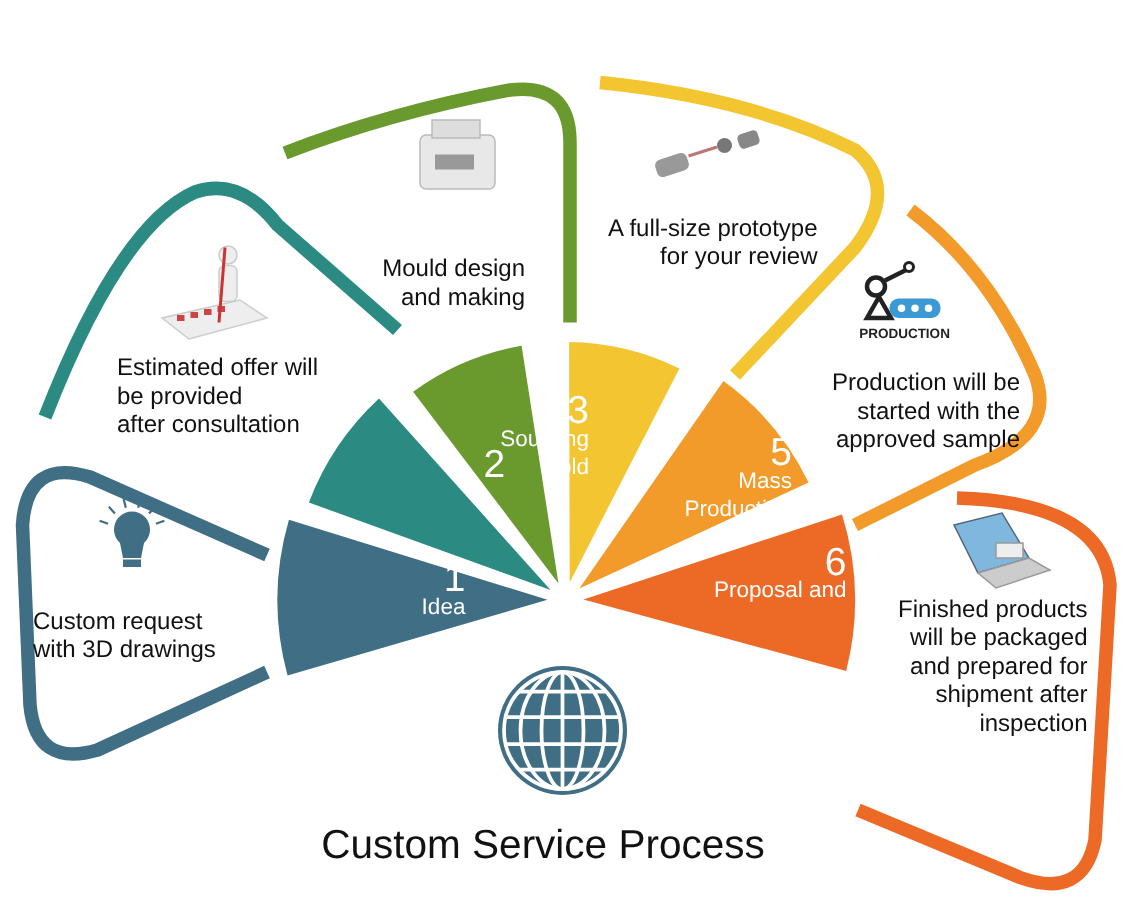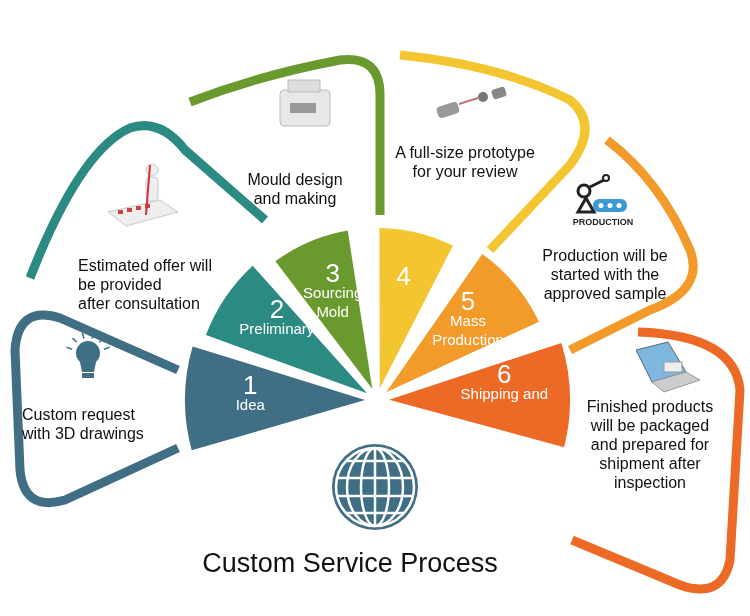--- a/index.html
+++ b/index.html
@@ -1,20 +1,20 @@
 <!DOCTYPE html>
 <html><head>
 <meta charset="utf-8">
 <style>
   html, body { margin: 0; padding: 0; background: #ffffff; }
   body { width: 750px; height: 616px; position: relative; overflow: hidden; font-family: "Liberation Sans", sans-serif; }
   #stage { position: absolute; left: 0; top: 0; width: 750px; height: 616px; }
-  .lbl { position: absolute; text-align: center; color: #111; font-size: 16px; line-height: 19px; white-space: nowrap; }
+  .lbl { position: absolute; text-align: right; color: #111; font-size: 16px; line-height: 19px; white-space: nowrap; }
   .lbl.left { text-align: left; }
-  .title { position: absolute; left: 0; width: 700px; top: 548px; text-align: center; font-size: 27px; color: #111; }
+  .title { position: absolute; left: 12px; width: 700px; top: 548px; text-align: center; font-size: 27px; color: #111; }
   .wnum { font-size: 26px; }
   .wtxt { font-size: 15px; }
 </style>
 </head>
 <body>
 
 <svg id="stage" viewBox="0 0 750 616">
   <g id="bands">
       <path d="M178,370 L60,318 Q18,305 15,350 L20,470 Q24,512 65,500 L178,448" fill="none" stroke="#3f6e85" stroke-width="9" stroke-linecap="butt" stroke-linejoin="round"></path>
       <path d="M30,278 Q80,150 130,128 Q160,118 185,150 L265,220" fill="none" stroke="#2b8a82" stroke-width="9" stroke-linecap="butt" stroke-linejoin="round"></path>
@@ -93,42 +93,41 @@
     </g>
 </svg>
 
 <div id="labels">
     <div class="lbl" style="color: rgb(255, 255, 255); left: 190.285px; width: 120px; top: 376.394px;">
       <div class="wnum">1</div>
       <div class="wtxt">Idea</div>
     </div>
     <div class="lbl" style="color: rgb(255, 255, 255); left: 216.869px; width: 120px; top: 300.461px;">
       <div class="wnum">2</div>
-      <div class="wtxt">Preliminary</div>
     </div>
     <div class="lbl" style="color: rgb(255, 255, 255); left: 272.644px; width: 120px; top: 263.504px;">
       <div class="wnum">3</div>
       <div class="wtxt">Sourcing</div>
       <div class="wtxt">Mold</div>
     </div>
     <div class="lbl" style="color: rgb(255, 255, 255); left: 343.501px; width: 120px; top: 267.117px;">
       <div class="wnum">4</div>
     </div>
     <div class="lbl" style="color: rgb(255, 255, 255); left: 408.006px; width: 120px; top: 291.637px;">
       <div class="wnum">5</div>
       <div class="wtxt">Mass</div>
       <div class="wtxt">Production</div>
     </div>
     <div class="lbl" style="color: rgb(255, 255, 255); left: 444.336px; width: 120px; top: 364.666px;">
       <div class="wnum">6</div>
-      <div class="wtxt">Shipping and</div>
+      <div class="wtxt">Proposal and</div>
     </div>
     <div class="lbl left" style="left: 22px; top: 405px; white-space: pre;">Custom request
 with 3D drawings</div>
-    <div class="lbl left" style="left: 78px; top: 256px; white-space: pre;">Estimated offer will
+    <div class="lbl left" style="left: 78px; top: 236px; white-space: pre;">Estimated offer will
 be provided
 after consultation</div>
     <div class="lbl" style="left: 240px; top: 170px; width: 110px; white-space: pre;">Mould design
 and making</div>
     <div class="lbl" style="left: 385px; top: 143px; width: 160px; white-space: pre;">A full-size prototype
 for your review</div>
     <div class="lbl" style="left: 530px; top: 246px; width: 150px; white-space: pre;">Production will be
 started with the
 approved sample</div>
     <div class="lbl" style="left: 575px; top: 397px; width: 150px; white-space: pre;">Finished products

